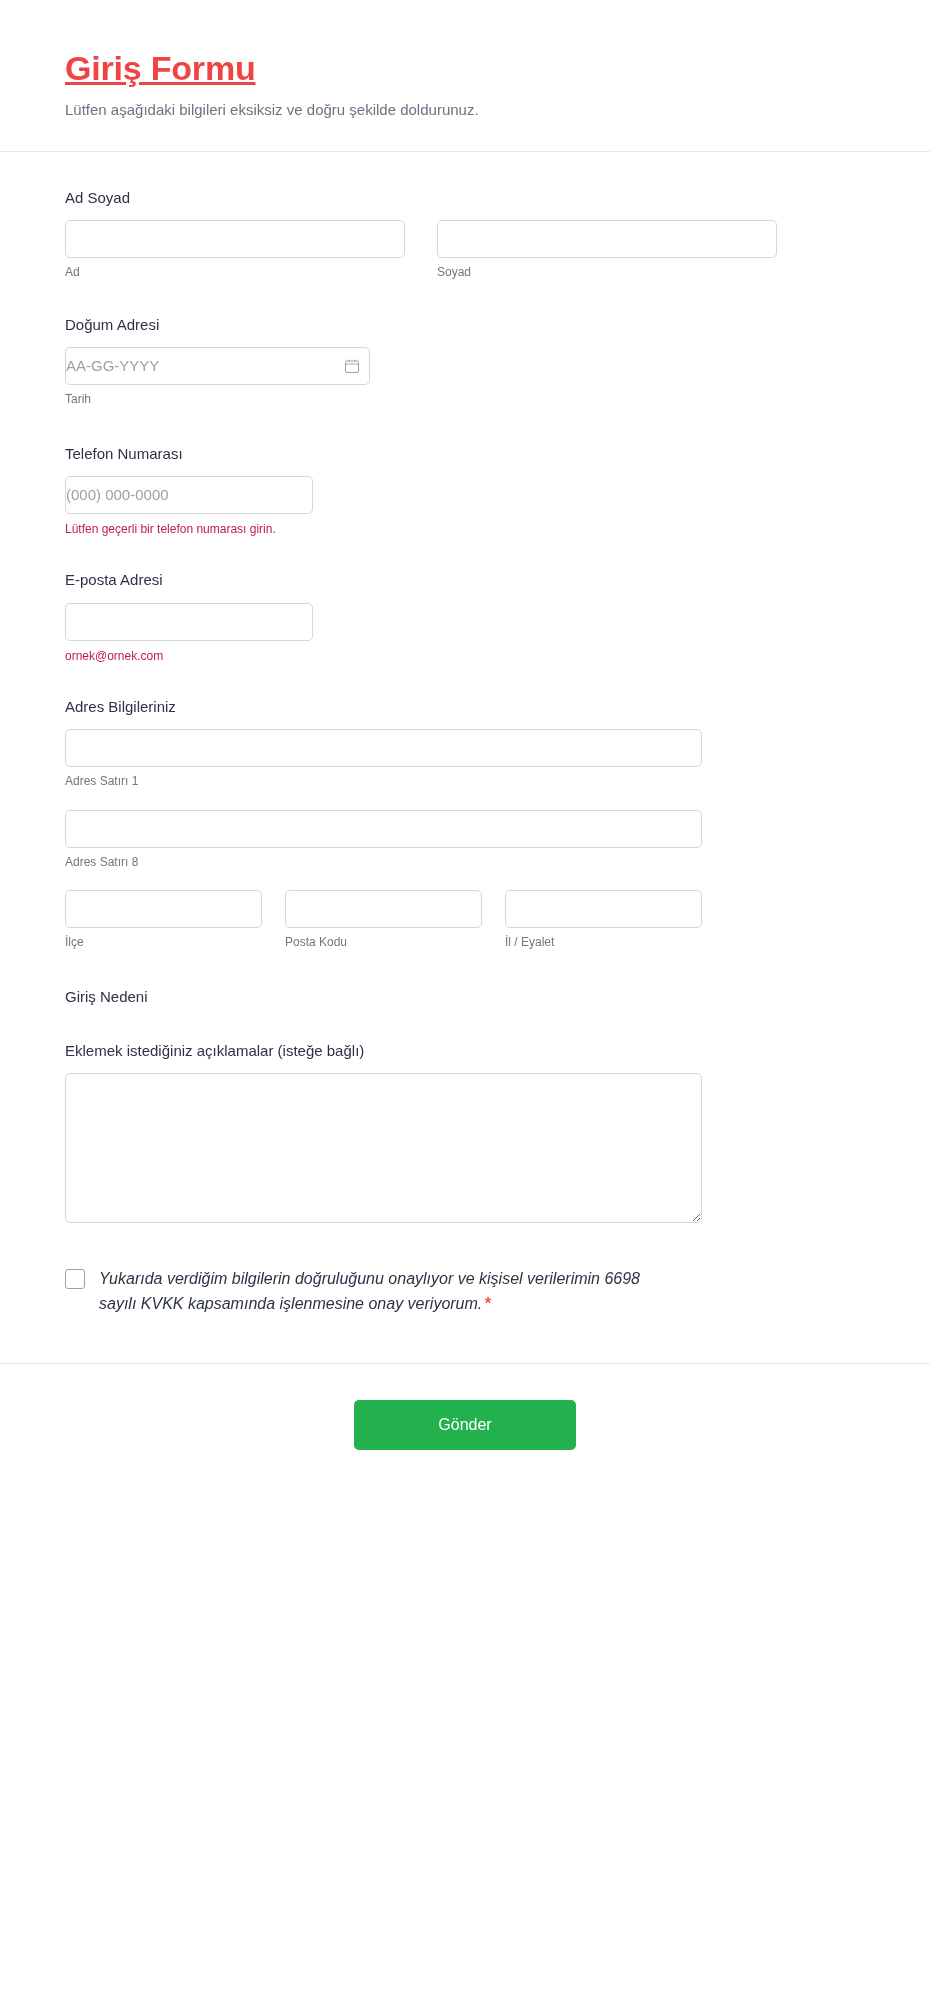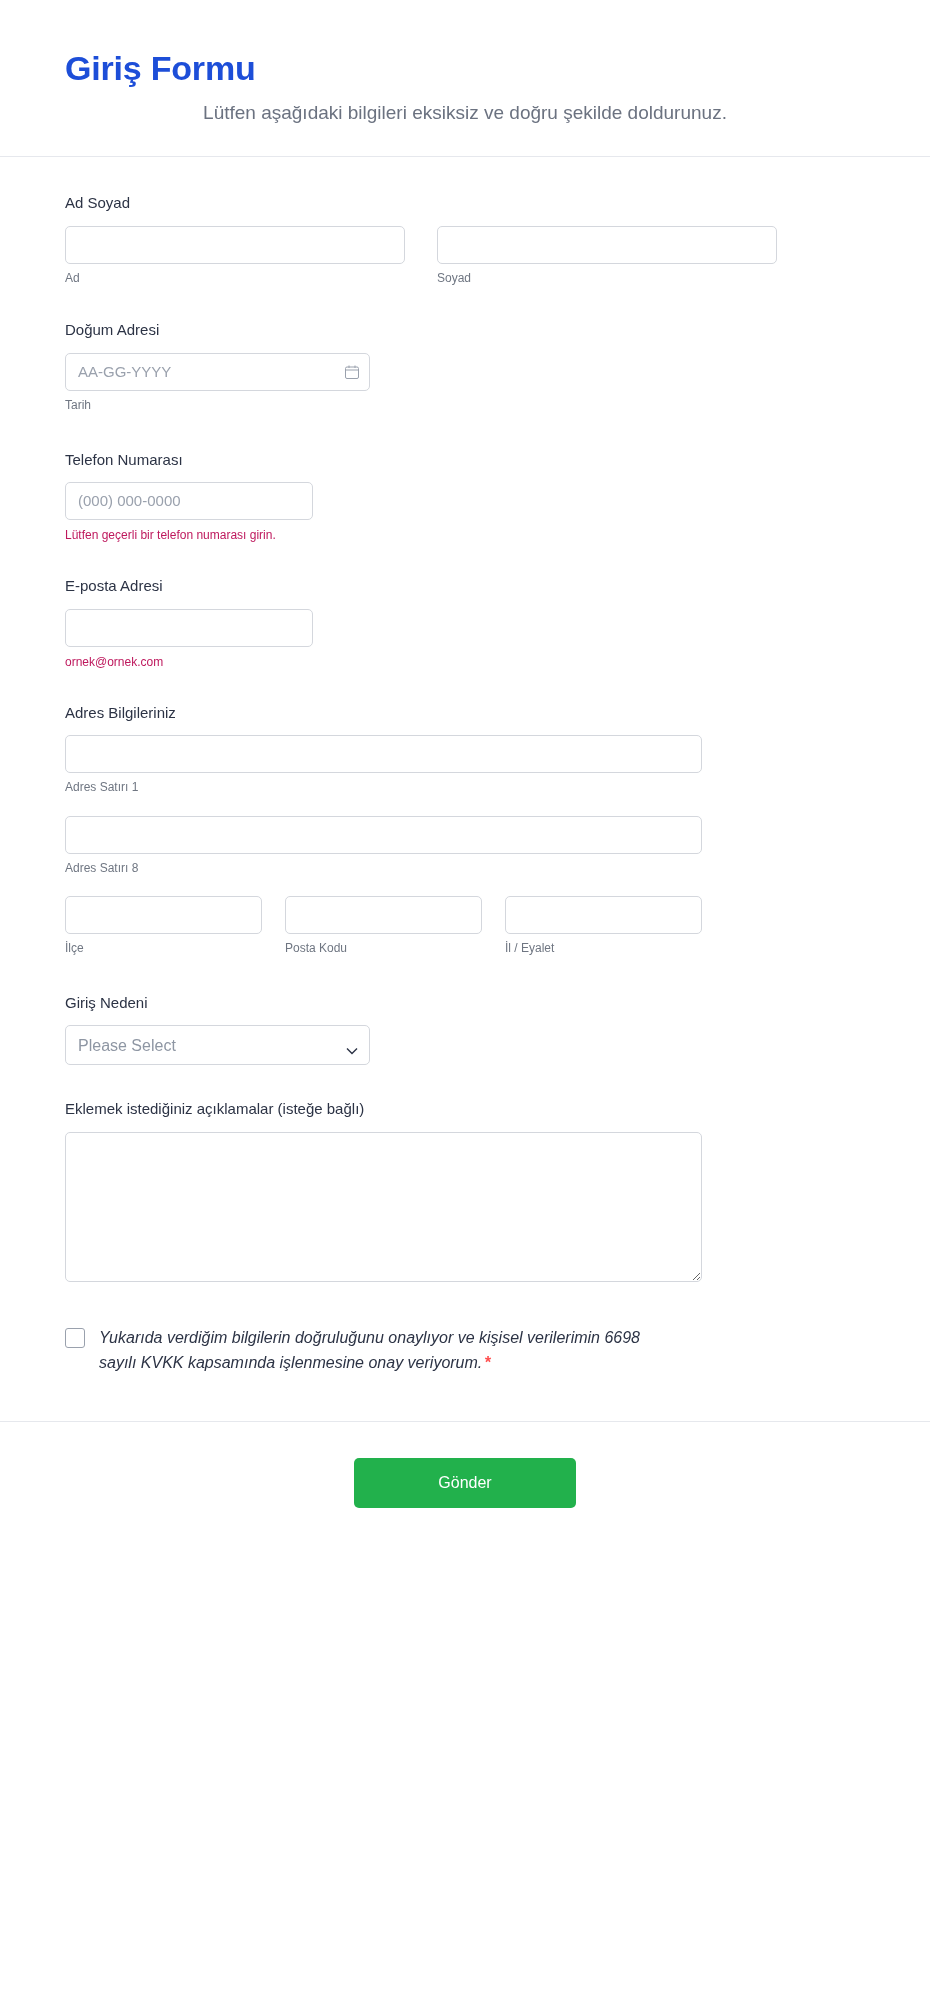--- a/index.html
+++ b/index.html
@@ -22,30 +22,30 @@
   
   .form-header {
     padding: 48px 65px 30px 65px;
     border-bottom: 1px solid #e6e8ed;
     box-sizing: border-box;
   }
   .form-title {
     font-size: 34px;
     line-height: 1.2;
     font-weight: bold;
-    color: #1d4ed8;
+    color: #ef4444;
     margin: 0 0 10px 0;
     letter-spacing: -0.2px;
+    text-decoration: underline;
   }
   .form-subtitle {
-    font-size: 19px;
+    font-size: 15px;
     color: #6b7280;
     margin: 0;
     line-height: 1.45;
-    text-align: center;
   }
 
   
   .form-body {
     padding: 36px 65px 10px 65px;
     box-sizing: border-box;
   }
   .field-block {
     margin-bottom: 26px;
   }
@@ -73,21 +73,21 @@
 
   input.txt, textarea.txt, select.sel {
     box-sizing: border-box;
     font-family: "Liberation Sans", sans-serif;
     font-size: 15px;
     color: #2c3345;
     background: #ffffff;
     border: 1px solid #d4d7dd;
     border-radius: 5px;
     outline: none;
-    padding: 0 12px;
+    padding: 0 0;
   }
   input.txt {
     height: 38px;
     line-height: 38px;
     width: 100%;
   }
   input.txt::placeholder, textarea.txt::placeholder {
     color: #9aa1ad;
   }
 
@@ -290,30 +290,20 @@
         </div>
         <div class="col-third">
           <input class="txt" type="text" value="" style="">
           <span class="sub-label">İl / Eyalet</span>
         </div>
       </div>
     </div>
 
     <div class="field-block" style="margin-top:36px;">
       <label class="field-label">Giriş Nedeni</label>
-      <div class="sel-wrap">
-        <select class="sel">
-          <option>Please Select</option>
-        </select>
-        <span class="chev">
-          <svg viewBox="0 0 12 8" width="12" height="8" fill="none" stroke="#2c3345" stroke-width="1.4">
-            <polyline points="1,1.5 6,6.5 11,1.5"></polyline>
-          </svg>
-        </span>
-      </div>
     </div>
 
     <div class="field-block" style="margin-top:34px;">
       <label class="field-label">Eklemek istediğiniz açıklamalar (isteğe bağlı)</label>
       <textarea class="txt" placeholder="" style=""></textarea>
     </div>
 
     <div class="consent">
       <div class="cbox"></div>
       <div class="consent-text">

